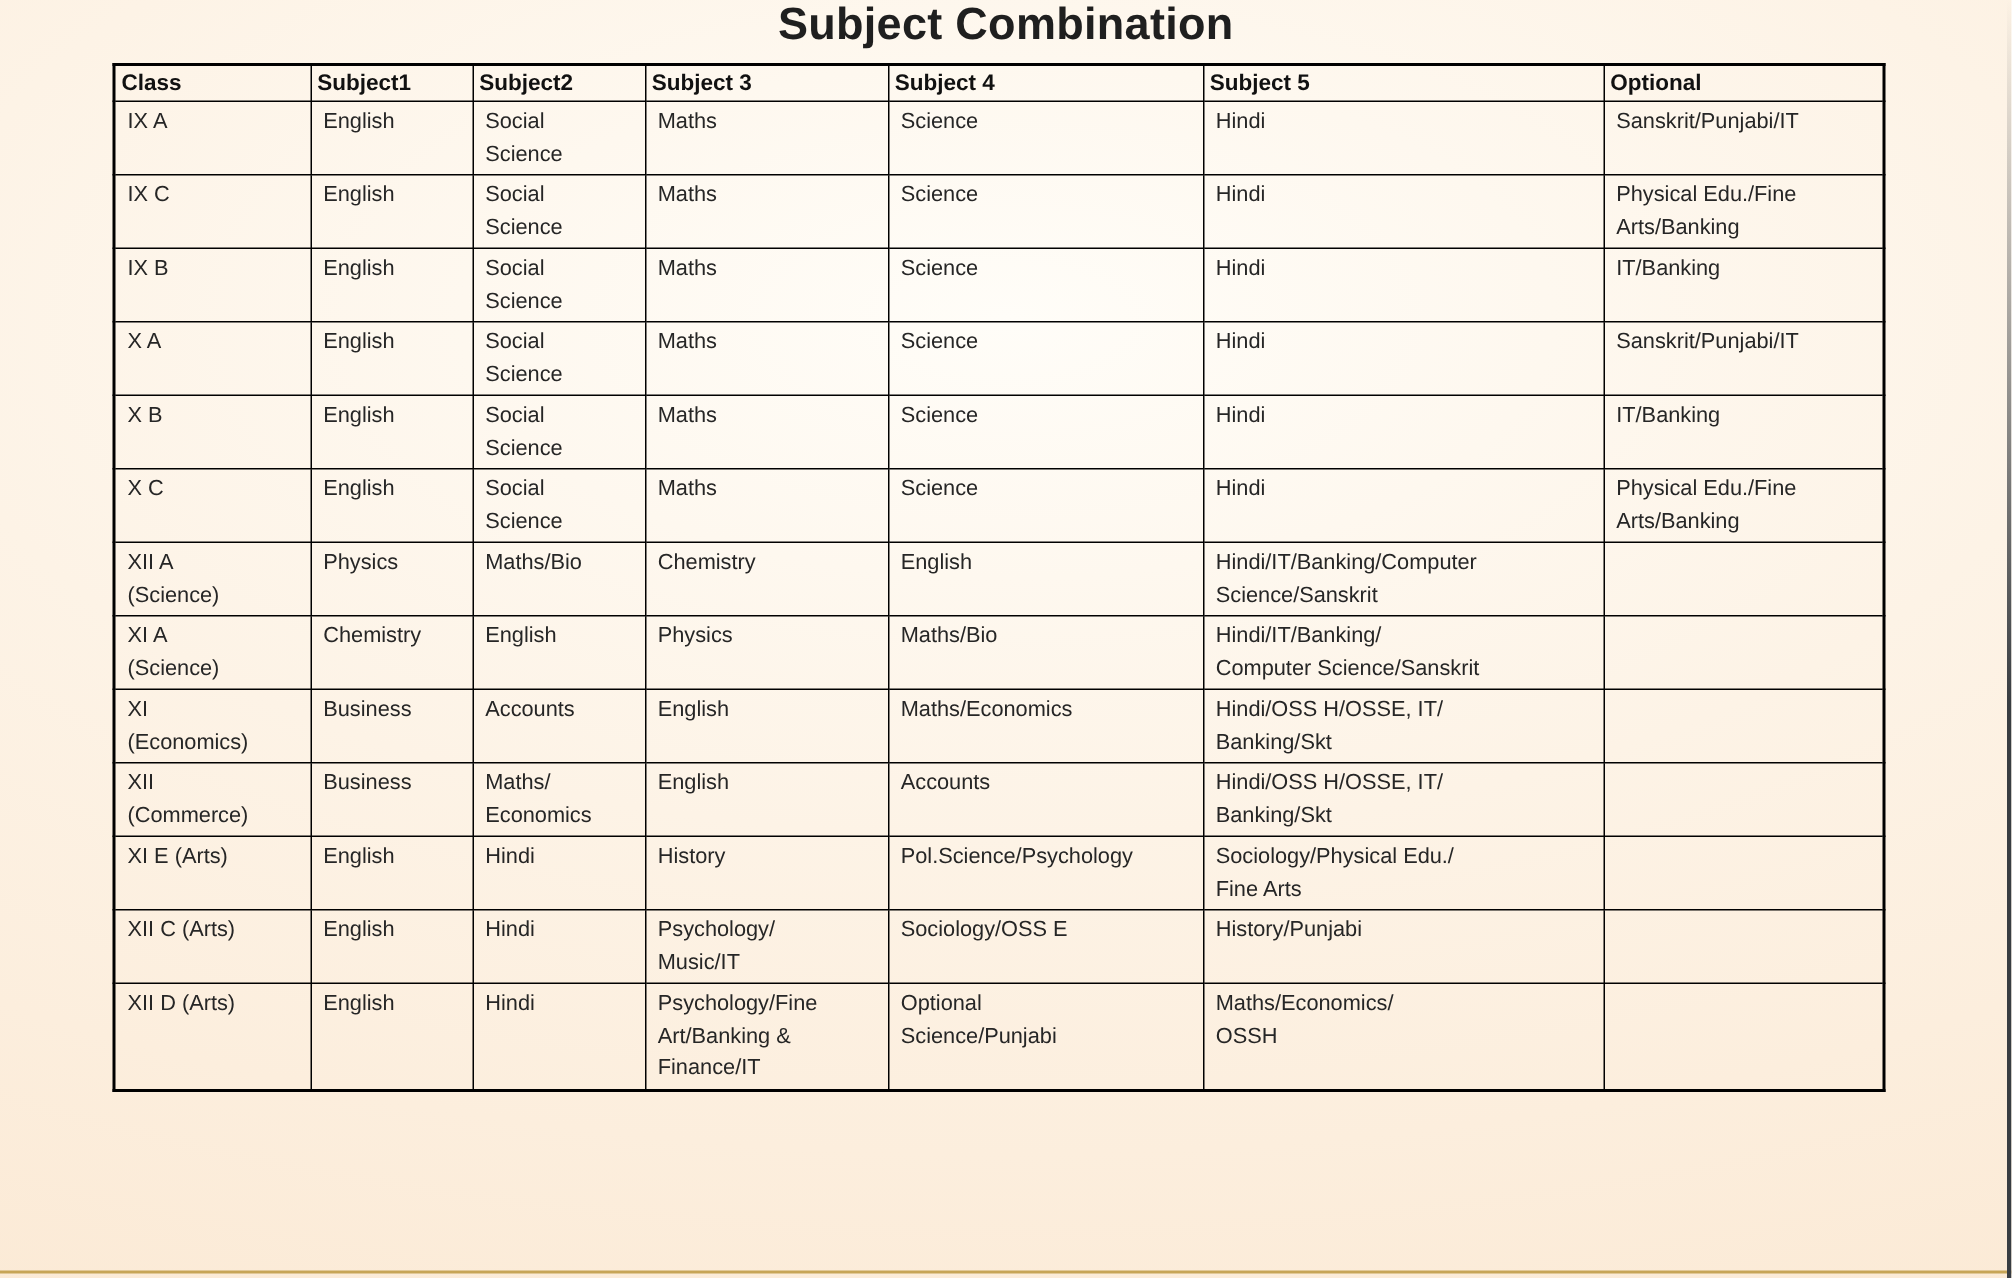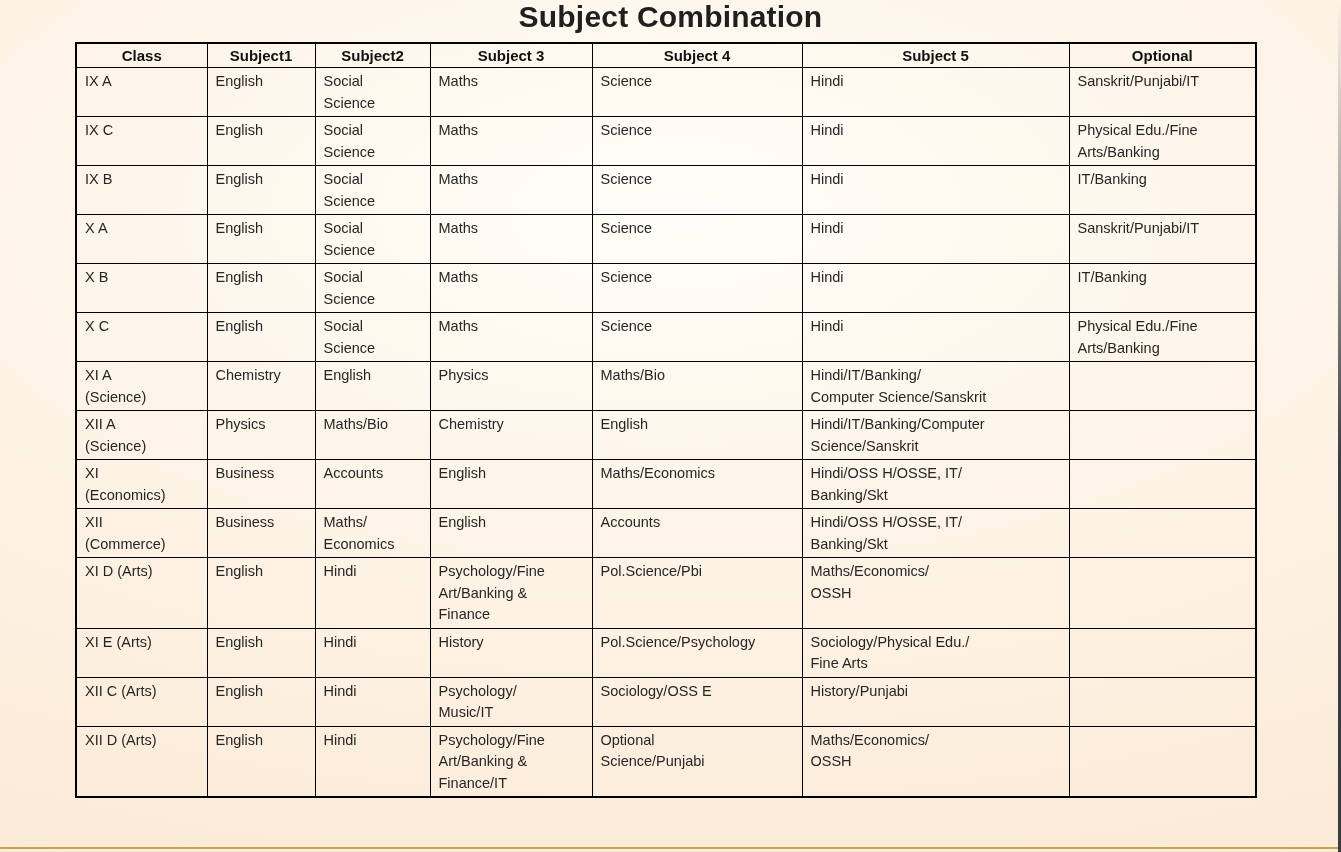--- a/index.html
+++ b/index.html
@@ -37,21 +37,21 @@
     background: transparent;
   }
   .combo-table th, .combo-table td {
     border: 1px solid #000;
     font-size: 14.5px;
     color: #262626;
     overflow: hidden;
   }
   .combo-table th {
     font-weight: bold;
-    text-align: center;
+    text-align: left;
     vertical-align: middle;
     padding: 2px 4px;
     line-height: 19px;
     height: 19px;
     font-size: 15px;
     color: #111;
     margin-top: 24px;
   }
   .combo-table td {
     text-align: left;
@@ -169,74 +169,62 @@
         <td>English</td>
         <td>Social
 Science</td>
         <td>Maths</td>
         <td>Science</td>
         <td>Hindi</td>
         <td>Physical Edu./Fine
 Arts/Banking</td>
       </tr>
       <tr class="row-2line">
-        <td>XI A
-(Science)</td>
-        <td>Chemistry</td>
-        <td>English</td>
-        <td>Physics</td>
-        <td>Maths/Bio</td>
-        <td>Hindi/IT/Banking/
-Computer Science/Sanskrit</td>
-        <td></td>
-      </tr>
-      <tr class="row-2line">
         <td>XII A
 (Science)</td>
         <td>Physics</td>
         <td>Maths/Bio</td>
         <td>Chemistry</td>
         <td>English</td>
         <td>Hindi/IT/Banking/Computer
 Science/Sanskrit</td>
         <td></td>
       </tr>
       <tr class="row-2line">
+        <td>XI A
+(Science)</td>
+        <td>Chemistry</td>
+        <td>English</td>
+        <td>Physics</td>
+        <td>Maths/Bio</td>
+        <td>Hindi/IT/Banking/
+Computer Science/Sanskrit</td>
+        <td></td>
+      </tr>
+      <tr class="row-2line">
         <td>XI
 (Economics)</td>
         <td>Business</td>
         <td>Accounts</td>
         <td>English</td>
         <td>Maths/Economics</td>
         <td>Hindi/OSS H/OSSE, IT/
 Banking/Skt</td>
         <td></td>
       </tr>
       <tr class="row-2line">
         <td>XII
 (Commerce)</td>
         <td>Business</td>
         <td>Maths/
 Economics</td>
         <td>English</td>
         <td>Accounts</td>
         <td>Hindi/OSS H/OSSE, IT/
 Banking/Skt</td>
-        <td></td>
-      </tr>
-      <tr class="row-2line">
-        <td>XI D (Arts)</td>
-        <td>English</td>
-        <td>Hindi</td>
-        <td>Psychology/Fine
-Art/Banking &amp;
-Finance</td>
-        <td>Pol.Science/Pbi</td>
-        <td>Maths/Economics/
-OSSH</td>
         <td></td>
       </tr>
       <tr class="row-2line">
         <td>XI E (Arts)</td>
         <td>English</td>
         <td>Hindi</td>
         <td>History</td>
         <td>Pol.Science/Psychology</td>
         <td>Sociology/Physical Edu./
 Fine Arts</td>

